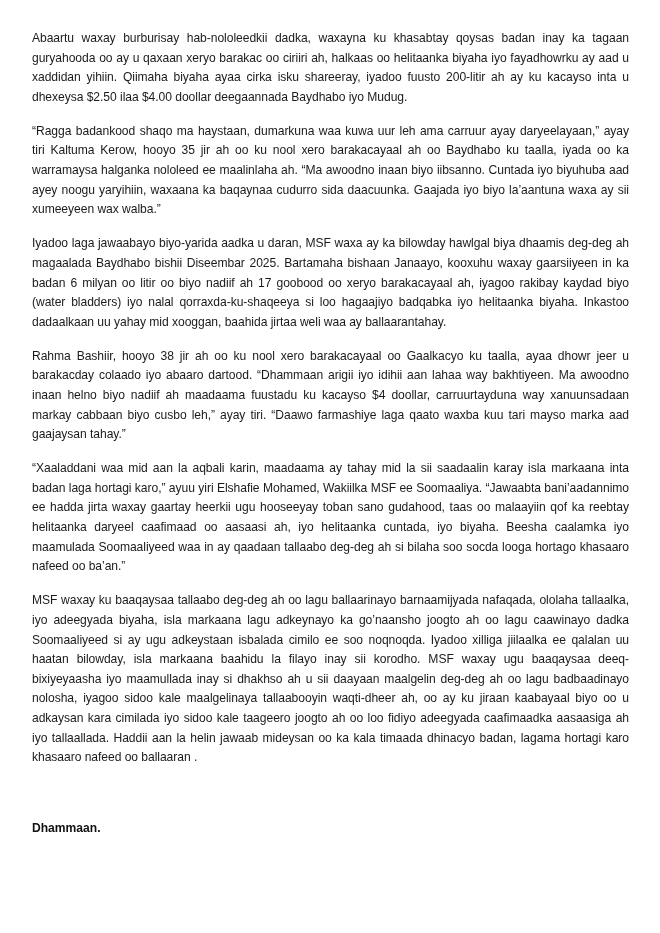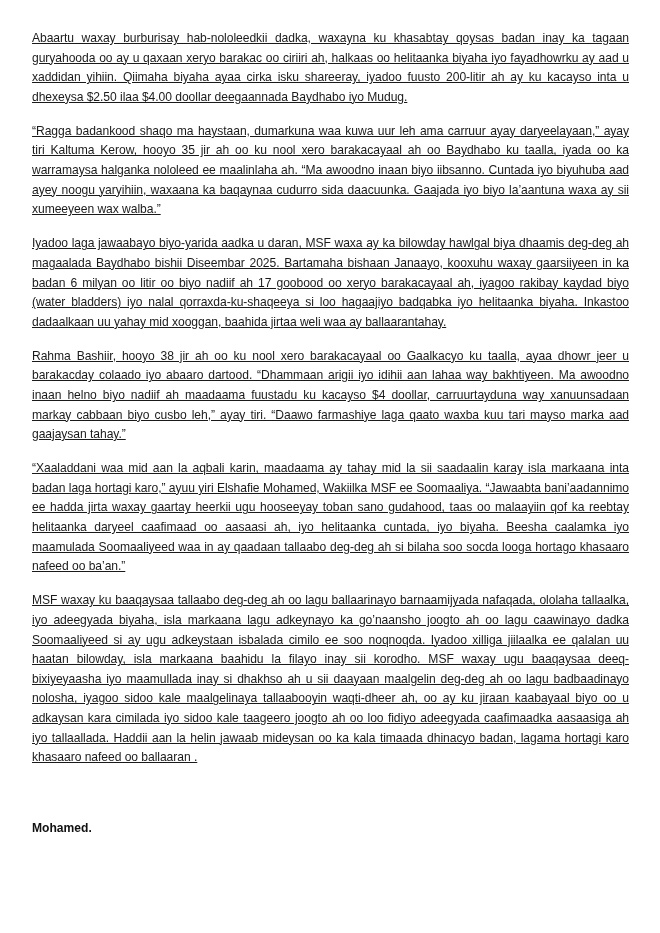--- a/index.html
+++ b/index.html
@@ -16,21 +16,20 @@
     .page {
       position: absolute;
       left: 32px;
       top: 29px;
       width: 597px;
       color: #1a1a1a;
       font-family: "Liberation Sans", "DejaVu Sans", sans-serif;
       font-size: 12.1px;
       line-height: 19.6px;
       letter-spacing: -0.05px;
-      text-decoration: underline;
     }
     .para {
       margin: 0 0 14.5px 0;
       text-align: justify;
       text-justify: inter-word;
       hyphens: none;
     }
     .signoff {
       position: absolute;
       left: 32px;
@@ -47,13 +46,13 @@
 
 <div class="page">
   <p class="para">Abaartu waxay burburisay hab-nololeedkii dadka, waxayna ku khasabtay qoysas badan inay ka tagaan guryahooda oo ay u qaxaan xeryo barakac oo ciriiri ah, halkaas oo helitaanka biyaha iyo fayadhowrku ay aad u xaddidan yihiin. Qiimaha biyaha ayaa cirka isku shareeray, iyadoo fuusto 200-litir ah ay ku kacayso inta u dhexeysa $2.50 ilaa $4.00 doollar deegaannada Baydhabo iyo Mudug.</p>
   <p class="para">“Ragga badankood shaqo ma haystaan, dumarkuna waa kuwa uur leh ama carruur ayay daryeelayaan,” ayay tiri Kaltuma Kerow, hooyo 35 jir ah oo ku nool xero barakacayaal ah oo Baydhabo ku taalla, iyada oo ka warramaysa halganka nololeed ee maalinlaha ah. “Ma awoodno inaan biyo iibsanno. Cuntada iyo biyuhuba aad ayey noogu yaryihiin, waxaana ka baqaynaa cudurro sida daacuunka. Gaajada iyo biyo la’aantuna waxa ay sii xumeeyeen wax walba.”</p>
   <p class="para">Iyadoo laga jawaabayo biyo-yarida aadka u daran, MSF waxa ay ka bilowday hawlgal biya dhaamis deg-deg ah magaalada Baydhabo bishii Diseembar 2025. Bartamaha bishaan Janaayo, kooxuhu waxay gaarsiiyeen in ka badan 6 milyan oo litir oo biyo nadiif ah 17 goobood oo xeryo barakacayaal ah, iyagoo rakibay kaydad biyo (water bladders) iyo nalal qorraxda-ku-shaqeeya si loo hagaajiyo badqabka iyo helitaanka biyaha. Inkastoo dadaalkaan uu yahay mid xooggan, baahida jirtaa weli waa ay ballaarantahay.</p>
   <p class="para">Rahma Bashiir, hooyo 38 jir ah oo ku nool xero barakacayaal oo Gaalkacyo ku taalla, ayaa dhowr jeer u barakacday colaado iyo abaaro dartood. “Dhammaan arigii iyo idihii aan lahaa way bakhtiyeen. Ma awoodno inaan helno biyo nadiif ah maadaama fuustadu ku kacayso $4 doollar, carruurtayduna way xanuunsadaan markay cabbaan biyo cusbo leh,” ayay tiri. “Daawo farmashiye laga qaato waxba kuu tari mayso marka aad gaajaysan tahay.”</p>
   <p class="para">“Xaaladdani waa mid aan la aqbali karin, maadaama ay tahay mid la sii saadaalin karay isla markaana inta badan laga hortagi karo,” ayuu yiri Elshafie Mohamed, Wakiilka MSF ee Soomaaliya. “Jawaabta bani’aadannimo ee hadda jirta waxay gaartay heerkii ugu hooseeyay toban sano gudahood, taas oo malaayiin qof ka reebtay helitaanka daryeel caafimaad oo aasaasi ah, iyo helitaanka cuntada, iyo biyaha. Beesha caalamka iyo maamulada Soomaaliyeed waa in ay qaadaan tallaabo deg-deg ah si bilaha soo socda looga hortago khasaaro nafeed oo ba’an.”</p>
   <p class="para">MSF waxay ku baaqaysaa tallaabo deg-deg ah oo lagu ballaarinayo barnaamijyada nafaqada, ololaha tallaalka, iyo adeegyada biyaha, isla markaana lagu adkeynayo ka go’naansho joogto ah oo lagu caawinayo dadka Soomaaliyeed si ay ugu adkeystaan isbalada cimilo ee soo noqnoqda. Iyadoo xilliga jiilaalka ee qalalan uu haatan bilowday, isla markaana baahidu la filayo inay sii korodho. MSF waxay ugu baaqaysaa deeq-bixiyeyaasha iyo maamullada inay si dhakhso ah u sii daayaan maalgelin deg-deg ah oo lagu badbaadinayo nolosha, iyagoo sidoo kale maalgelinaya tallaabooyin waqti-dheer ah, oo ay ku jiraan kaabayaal biyo oo u adkaysan kara cimilada iyo sidoo kale taageero joogto ah oo loo fidiyo adeegyada caafimaadka aasaasiga ah iyo tallaallada. Haddii aan la helin jawaab mideysan oo ka kala timaada dhinacyo badan, lagama hortagi karo khasaaro nafeed oo ballaaran .</p>
 </div>
 
-<div class="signoff">Mohamed.</div>
+<div class="signoff">Dhammaan.</div>
 
 </body></html>

